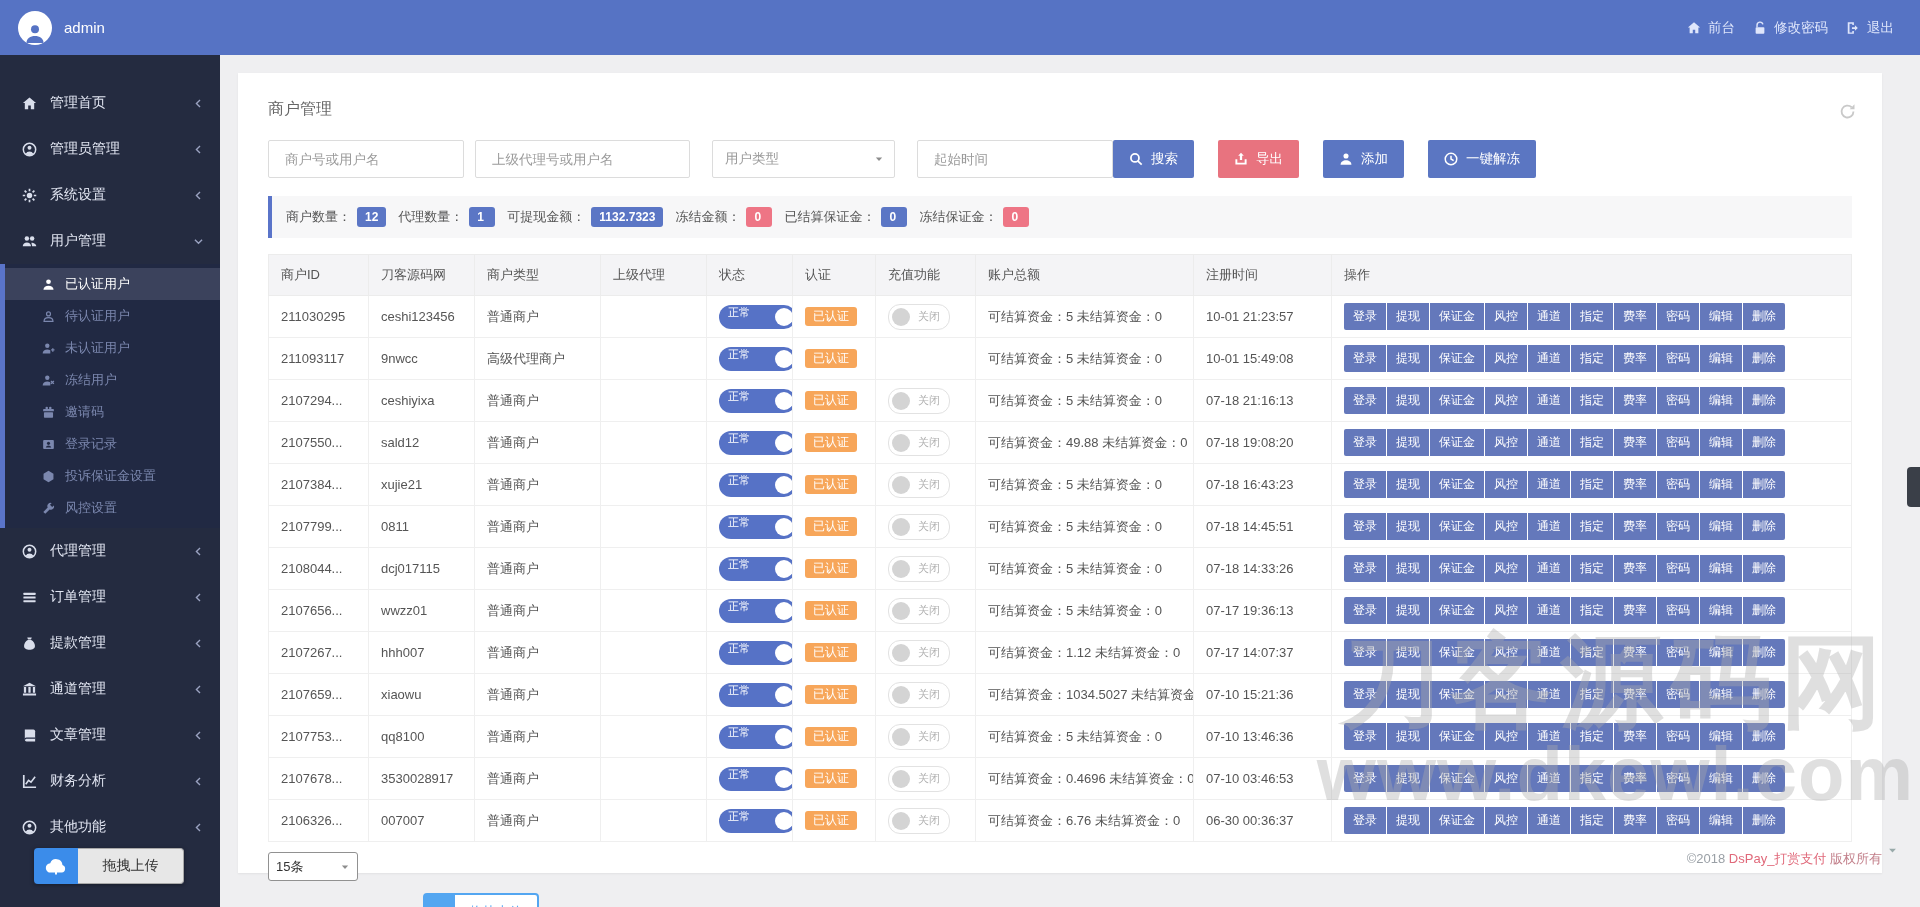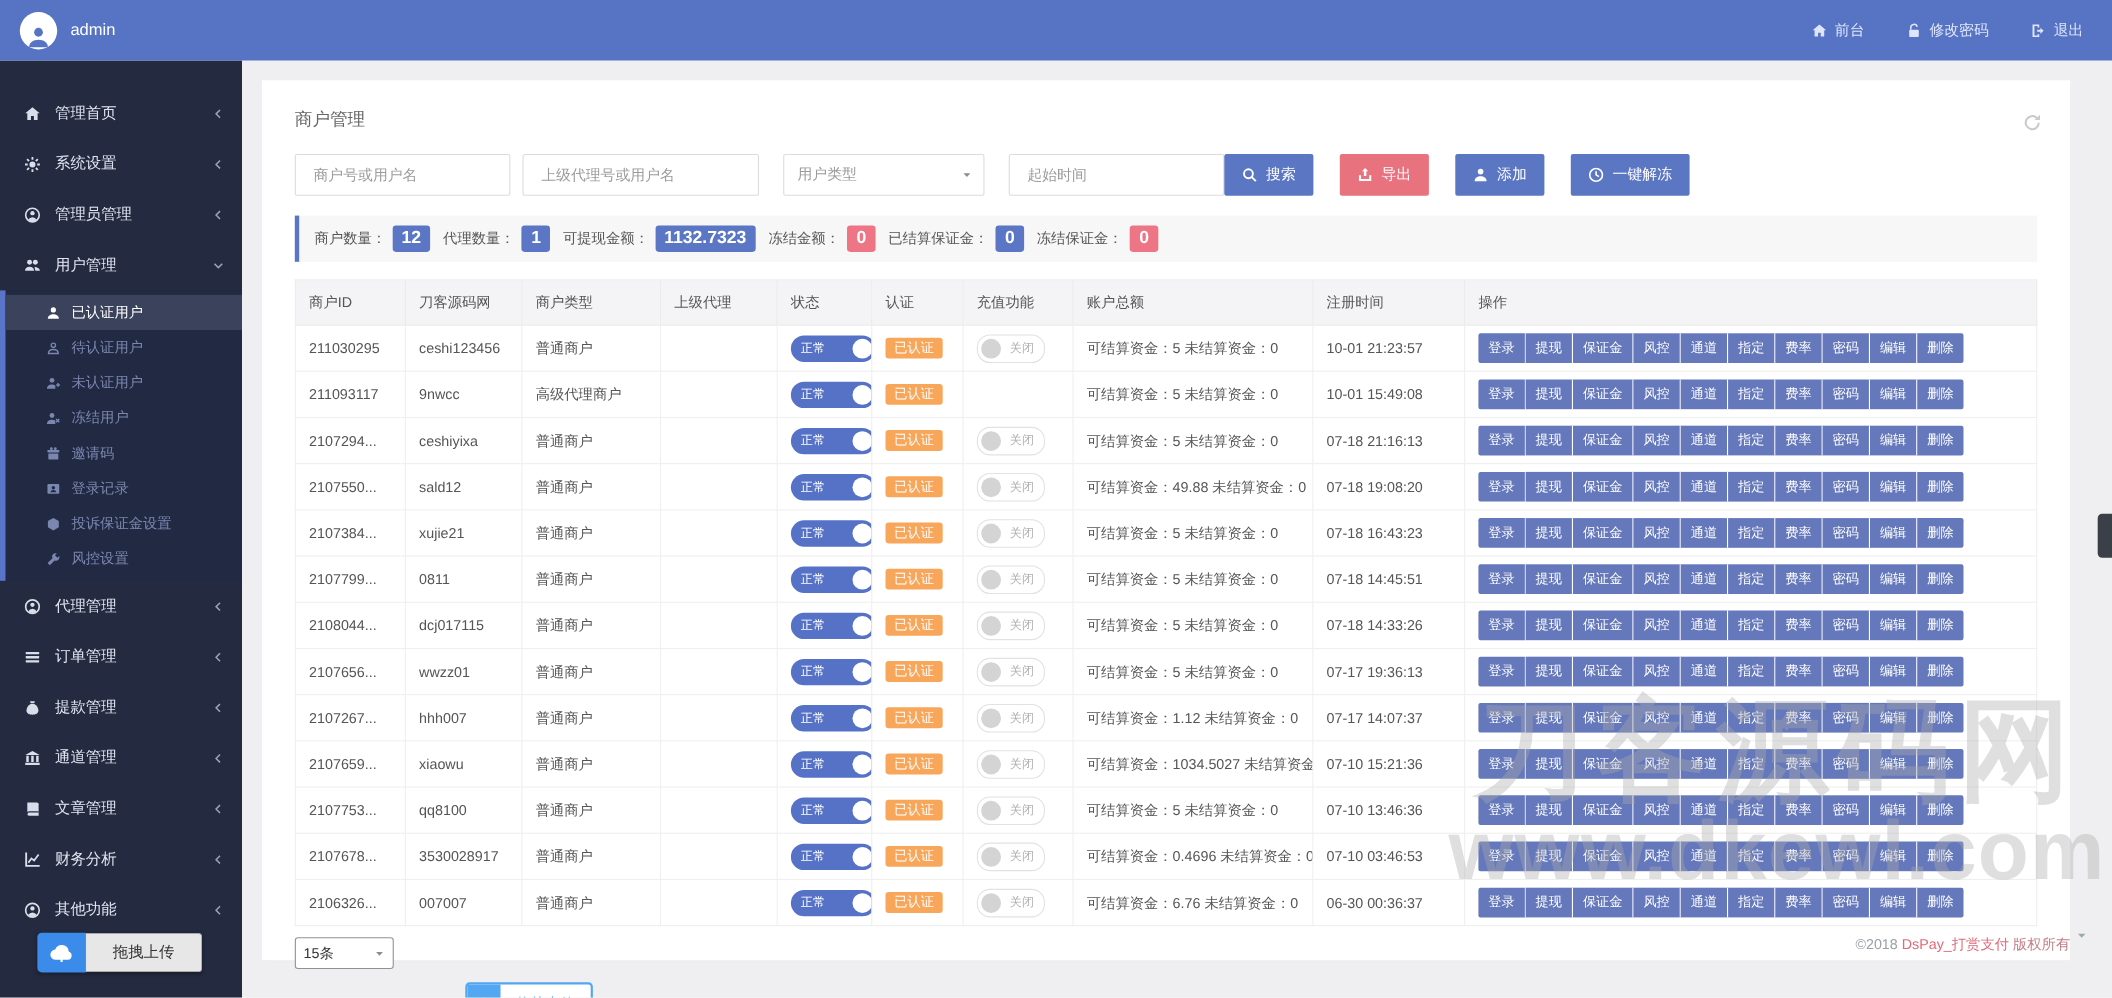--- a/index.html
+++ b/index.html
@@ -8,21 +8,21 @@
   .ic{display:inline-block}
   .ic svg{width:100%;height:100%;fill:currentColor;display:block}
 
   
   .topbar{position:absolute;left:0;top:0;right:0;height:55px;background:#5673c4;
           display:flex;align-items:center;z-index:30}
   .avatar{width:34px;height:34px;border-radius:50%;background:#fff;margin-left:18px;
           display:flex;align-items:flex-end;justify-content:center;color:#5673c4;overflow:hidden}
   .avatar .ic{width:22px;height:22px}
   .uname{color:#fff;font-size:15px;margin-left:12px}
-  .top-links{margin-left:auto;margin-right:26px;display:flex;gap:38px}
+  .top-links{margin-left:auto;margin-right:26px;display:flex;gap:18px}
   .tlink{display:flex;align-items:center;gap:7px;color:#dfe6fb;font-size:13.5px;cursor:pointer}
   .tlink .ic{width:14px;height:14px}
 
   
   .sidebar{position:absolute;left:0;top:55px;width:220px;bottom:0;background:#242b40;z-index:20}
   #sideMenu{padding-top:25px}
   .side-item{height:46px;display:flex;align-items:center;padding:0 16px 0 22px;
              color:#e2e6f2;font-size:14px;cursor:pointer}
   .side-item .mico{width:15px;height:15px;margin-right:13px;color:#d9deeb;flex:none}
   .side-item .chev{margin-left:auto;width:11px;height:11px;color:#9aa2c0;flex:none}
@@ -60,31 +60,31 @@
             color:#9b9b9b;font-size:13.5px;cursor:pointer;background:#fff}
   .caret{width:10px;height:10px;color:#8d8d8d}
   .btn{height:38px;border:none;border-radius:2px;color:#fff;font-size:13.5px;display:inline-flex;
        align-items:center;gap:8px;padding:0 16px;cursor:pointer;font-family:inherit;margin-right:24px}
   .btn .ic{width:14px;height:14px}
   .btn-blue{background:#5b76c2}
   .btn-red{background:#e8737f}
 
   .stats{margin:18px 30px 0;height:42px;background:#f7f7f8;border-left:4px solid #5a74c9;
          display:flex;align-items:center;padding:0 14px;font-size:13px;color:#555}
-  .st-badge{margin:0 12px 0 6px;padding:3px 8px;border-radius:3px;font-size:16px;font-weight:bold;
-            color:#fff;min-width:10px;text-align:right}
+  .st-badge{margin:0 12px 0 6px;padding:3px 8px;border-radius:3px;font-size:12px;font-weight:bold;
+            color:#fff;min-width:10px;text-align:left}
   .st-blue{background:#5b76c5}
   .st-red{background:#ee7585}
 
   .grid{margin:16px 30px 0;border-collapse:collapse;table-layout:fixed;width:1584px}
   .grid th{background:#f4f4f6;border:1px solid #ececec;height:40px;text-align:left;
            padding:0 0 0 12px;font-weight:normal;font-size:13px;color:#555}
   .grid td{border:1px solid #efefef;height:41px;padding:0 4px 0 12px;font-size:13px;color:#555;
            overflow:hidden;white-space:nowrap}
-  .tg-on{position:relative;display:inline-flex;align-items:center;width:77px;height:24px;
+  .tg-on{position:relative;display:inline-flex;align-items:flex-start;width:77px;height:24px;
          border-radius:12px;background:#5672c6;vertical-align:middle;cursor:pointer;flex:none}
   .tg-on .t{color:#fff;font-size:11px;padding-left:9px}
   .knob{position:absolute;right:3px;top:3px;width:18px;height:18px;border-radius:50%;background:#fff}
   .dots{color:#999;margin-left:3px;font-size:12px}
   .tg-off{position:relative;display:inline-flex;align-items:center;justify-content:flex-end;
           width:60px;height:24px;border-radius:12px;background:#fff;border:1px solid #e2e2e2;
           cursor:pointer;vertical-align:middle}
   .tg-off .t{color:#b0b0b0;font-size:11px;padding-right:9px}
   .knob2{position:absolute;left:3px;top:3px;width:18px;height:18px;border-radius:50%;background:#d4d4d4}
   .badge{display:inline-block;background:#f7a65a;border-radius:3px;padding:1px 8px;color:#fff;font-size:12px}
@@ -171,40 +171,40 @@
         <span>管理首页</span>
         <span class="ic chev">
           <svg viewBox="0 0 16 16">
             <path d="M10.2 2.8 5 8l5.2 5.2" fill="none" stroke="currentColor" stroke-width="2"></path>
           </svg>
         </span>
       </div>
       <div class="side-item">
         <span class="ic mico">
           <svg viewBox="0 0 16 16">
-            <circle cx="8" cy="8" r="2.9"></circle>
-            <path d="M8 .8v2.6M8 12.6v2.6M.8 8h2.6M12.6 8h2.6M2.8 2.8l1.9 1.9M11.3 11.3l1.9 1.9M13.2 2.8l-1.9 1.9M4.7 11.3l-1.9 1.9" stroke="currentColor" stroke-width="1.8" fill="none"></path>
-          </svg>
-        </span>
-        <span>系统设置</span>
-        <span class="ic chev">
-          <svg viewBox="0 0 16 16">
-            <path d="M10.2 2.8 5 8l5.2 5.2" fill="none" stroke="currentColor" stroke-width="2"></path>
-          </svg>
-        </span>
-      </div>
-      <div class="side-item">
-        <span class="ic mico">
-          <svg viewBox="0 0 16 16">
             <circle cx="8" cy="8" r="6.6" fill="none" stroke="currentColor" stroke-width="1.6"></circle>
             <circle cx="8" cy="6.2" r="2.1"></circle>
             <path d="M3.9 12.6a4.6 4.6 0 0 1 8.2 0 6.6 6.6 0 0 1-8.2 0z"></path>
           </svg>
         </span>
         <span>管理员管理</span>
+        <span class="ic chev">
+          <svg viewBox="0 0 16 16">
+            <path d="M10.2 2.8 5 8l5.2 5.2" fill="none" stroke="currentColor" stroke-width="2"></path>
+          </svg>
+        </span>
+      </div>
+      <div class="side-item">
+        <span class="ic mico">
+          <svg viewBox="0 0 16 16">
+            <circle cx="8" cy="8" r="2.9"></circle>
+            <path d="M8 .8v2.6M8 12.6v2.6M.8 8h2.6M12.6 8h2.6M2.8 2.8l1.9 1.9M11.3 11.3l1.9 1.9M13.2 2.8l-1.9 1.9M4.7 11.3l-1.9 1.9" stroke="currentColor" stroke-width="1.8" fill="none"></path>
+          </svg>
+        </span>
+        <span>系统设置</span>
         <span class="ic chev">
           <svg viewBox="0 0 16 16">
             <path d="M10.2 2.8 5 8l5.2 5.2" fill="none" stroke="currentColor" stroke-width="2"></path>
           </svg>
         </span>
       </div>
       <div class="side-item">
         <span class="ic mico">
           <svg viewBox="0 0 16 16">
             <circle cx="5.2" cy="4.8" r="2.4"></circle>

